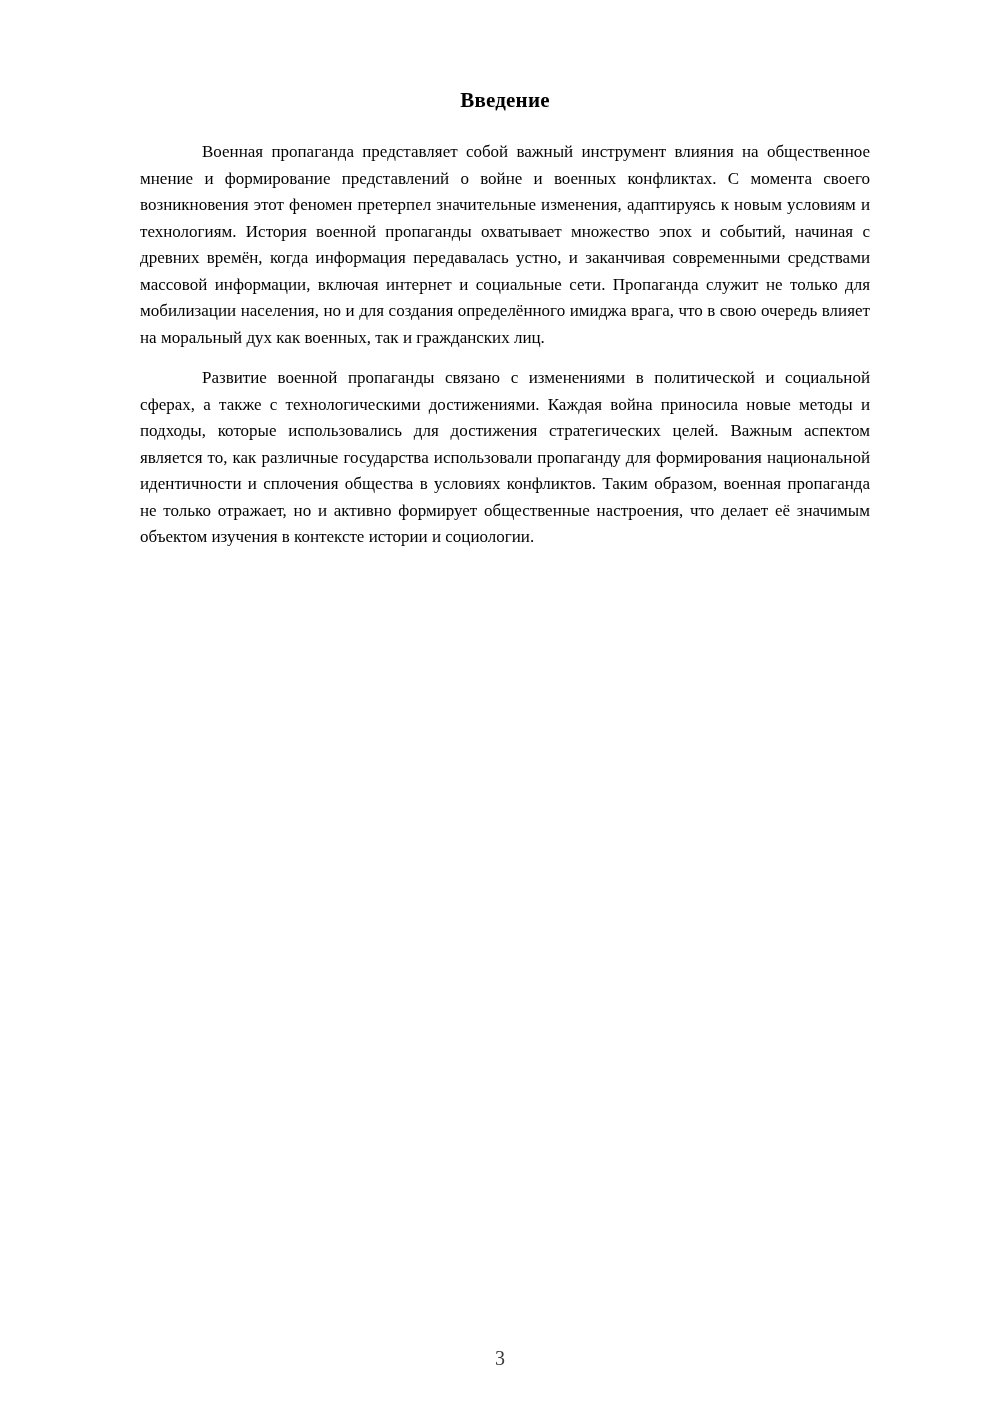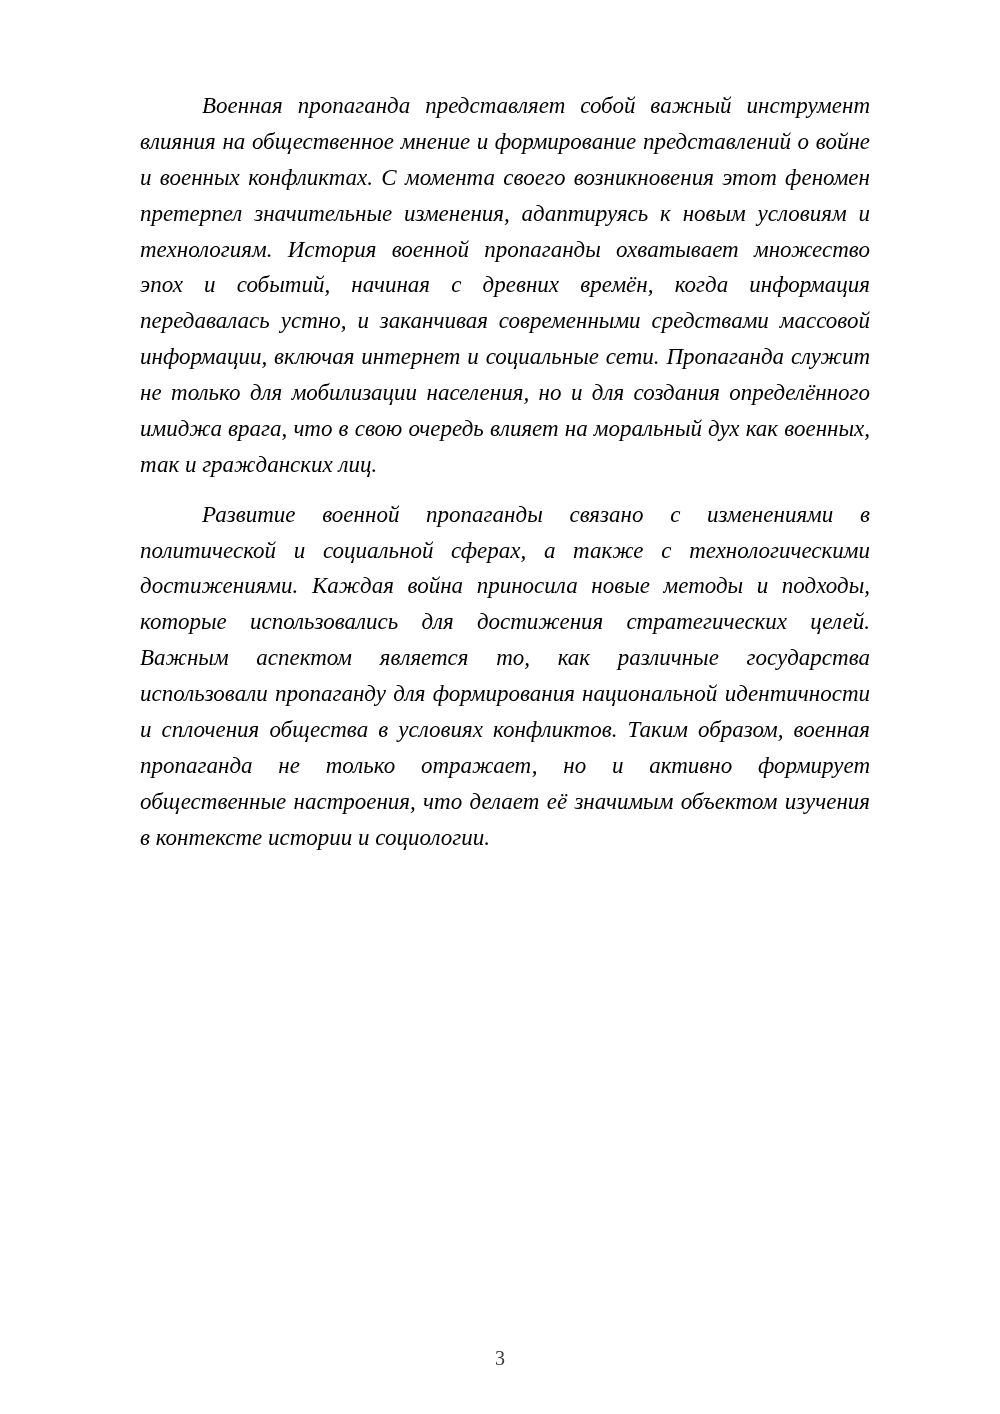--- a/index.html
+++ b/index.html
@@ -27,48 +27,48 @@
   .doc-title {
     text-align: center;
     font-weight: bold;
     font-size: 21px;
     line-height: 1.2;
     margin: 0 0 26px 0;
     letter-spacing: 0.2px;
     padding-right: 58px;
   }
   .para {
-    font-size: 23px;
+    font-size: 17px;
     line-height: 1.56;
     text-align: justify;
     text-indent: 62px;
     margin: 0 0 14px 0;
     padding-right: 58px;
     -webkit-hyphens: none;
     hyphens: none;
-    font-style: italic;
   }
   .para:last-of-type {
     margin-bottom: 16px;
   }
   .page-number {
     position: absolute;
     left: 0;
     right: 0;
     bottom: 44px;
     text-align: center;
     font-size: 20px;
     color: #3a3a3a;
   }
 </style>
 </head>
 <body>
 
 <div class="page">
 
+  <h1 class="doc-title">Введение</h1>
 
   <p class="para">Военная пропаганда представляет собой важный инструмент влияния на общественное мнение и формирование представлений о войне и военных конфликтах. С момента своего возникновения этот феномен претерпел значительные изменения, адаптируясь к новым условиям и технологиям. История военной пропаганды охватывает множество эпох и событий, начиная с древних времён, когда информация передавалась устно, и заканчивая современными средствами массовой информации, включая интернет и социальные сети. Пропаганда служит не только для мобилизации населения, но и для создания определённого имиджа врага, что в свою очередь влияет на моральный дух как военных, так и гражданских лиц.</p>
 
   <p class="para">Развитие военной пропаганды связано с изменениями в политической и социальной сферах, а также с технологическими достижениями. Каждая война приносила новые методы и подходы, которые использовались для достижения стратегических целей. Важным аспектом является то, как различные государства использовали пропаганду для формирования национальной идентичности и сплочения общества в условиях конфликтов. Таким образом, военная пропаганда не только отражает, но и активно формирует общественные настроения, что делает её значимым объектом изучения в контексте истории и социологии.</p>
 
   <div class="page-number">3</div>
 
 </div>
 
 </body></html>

